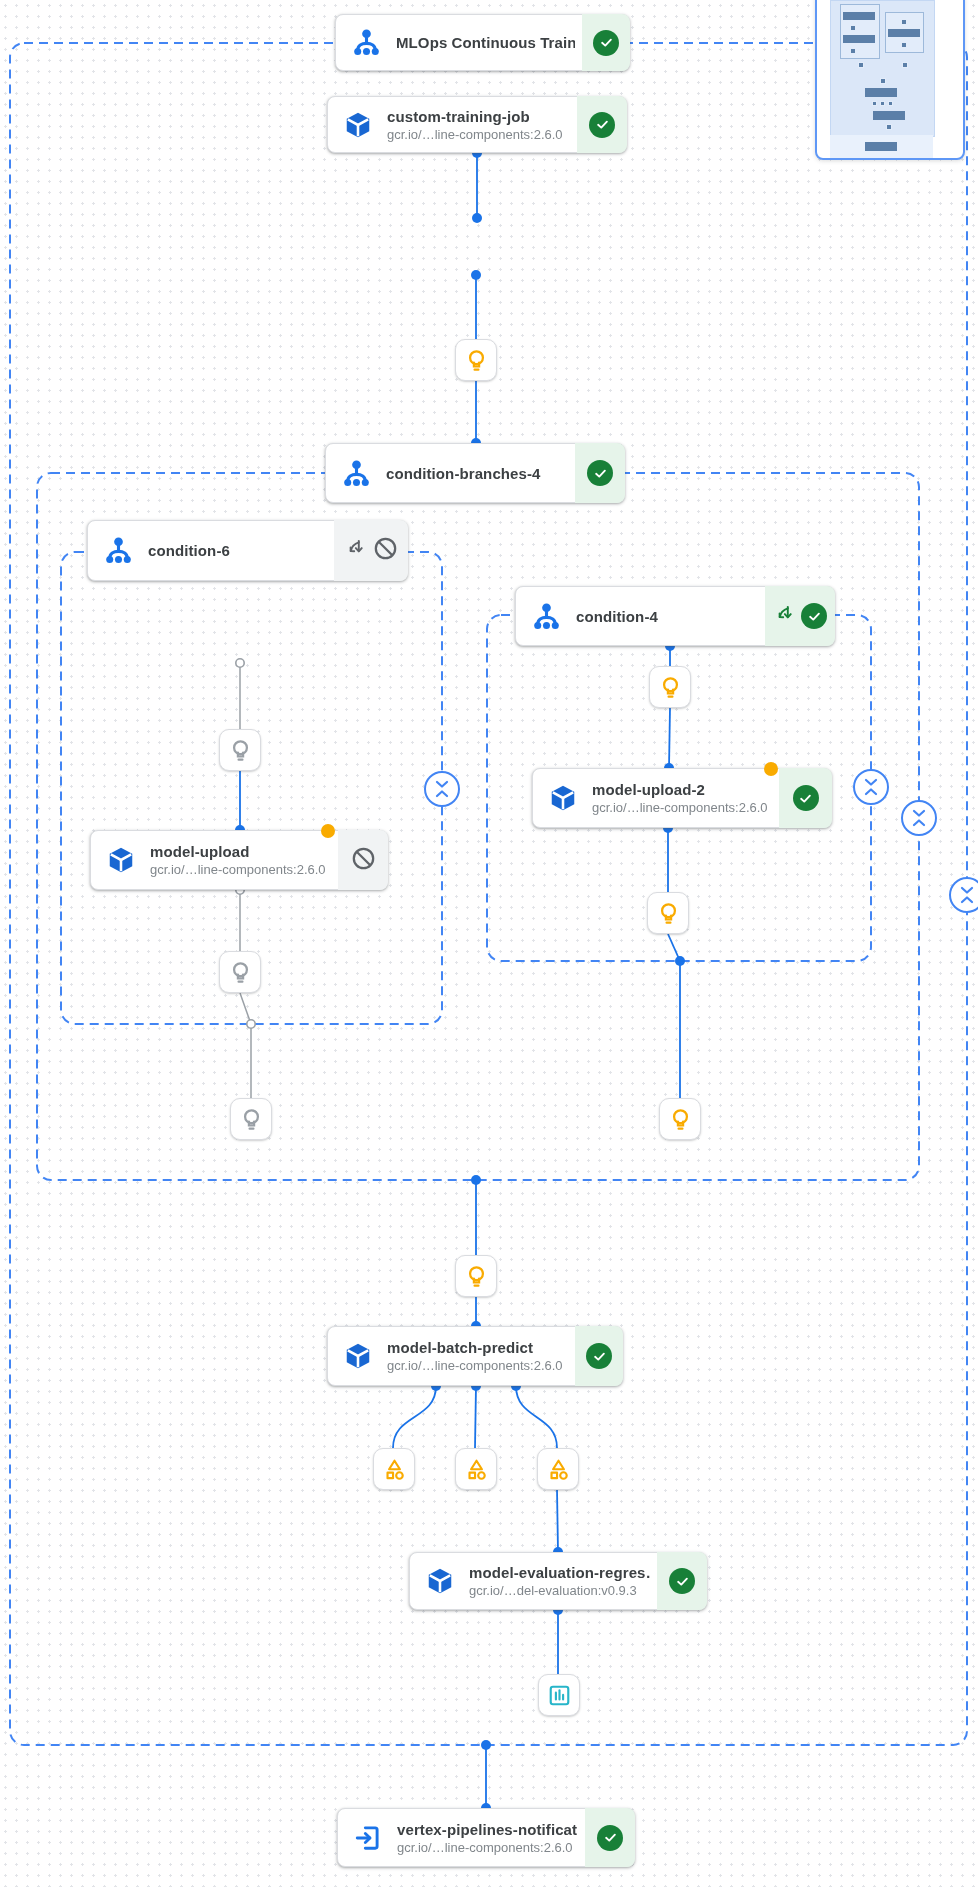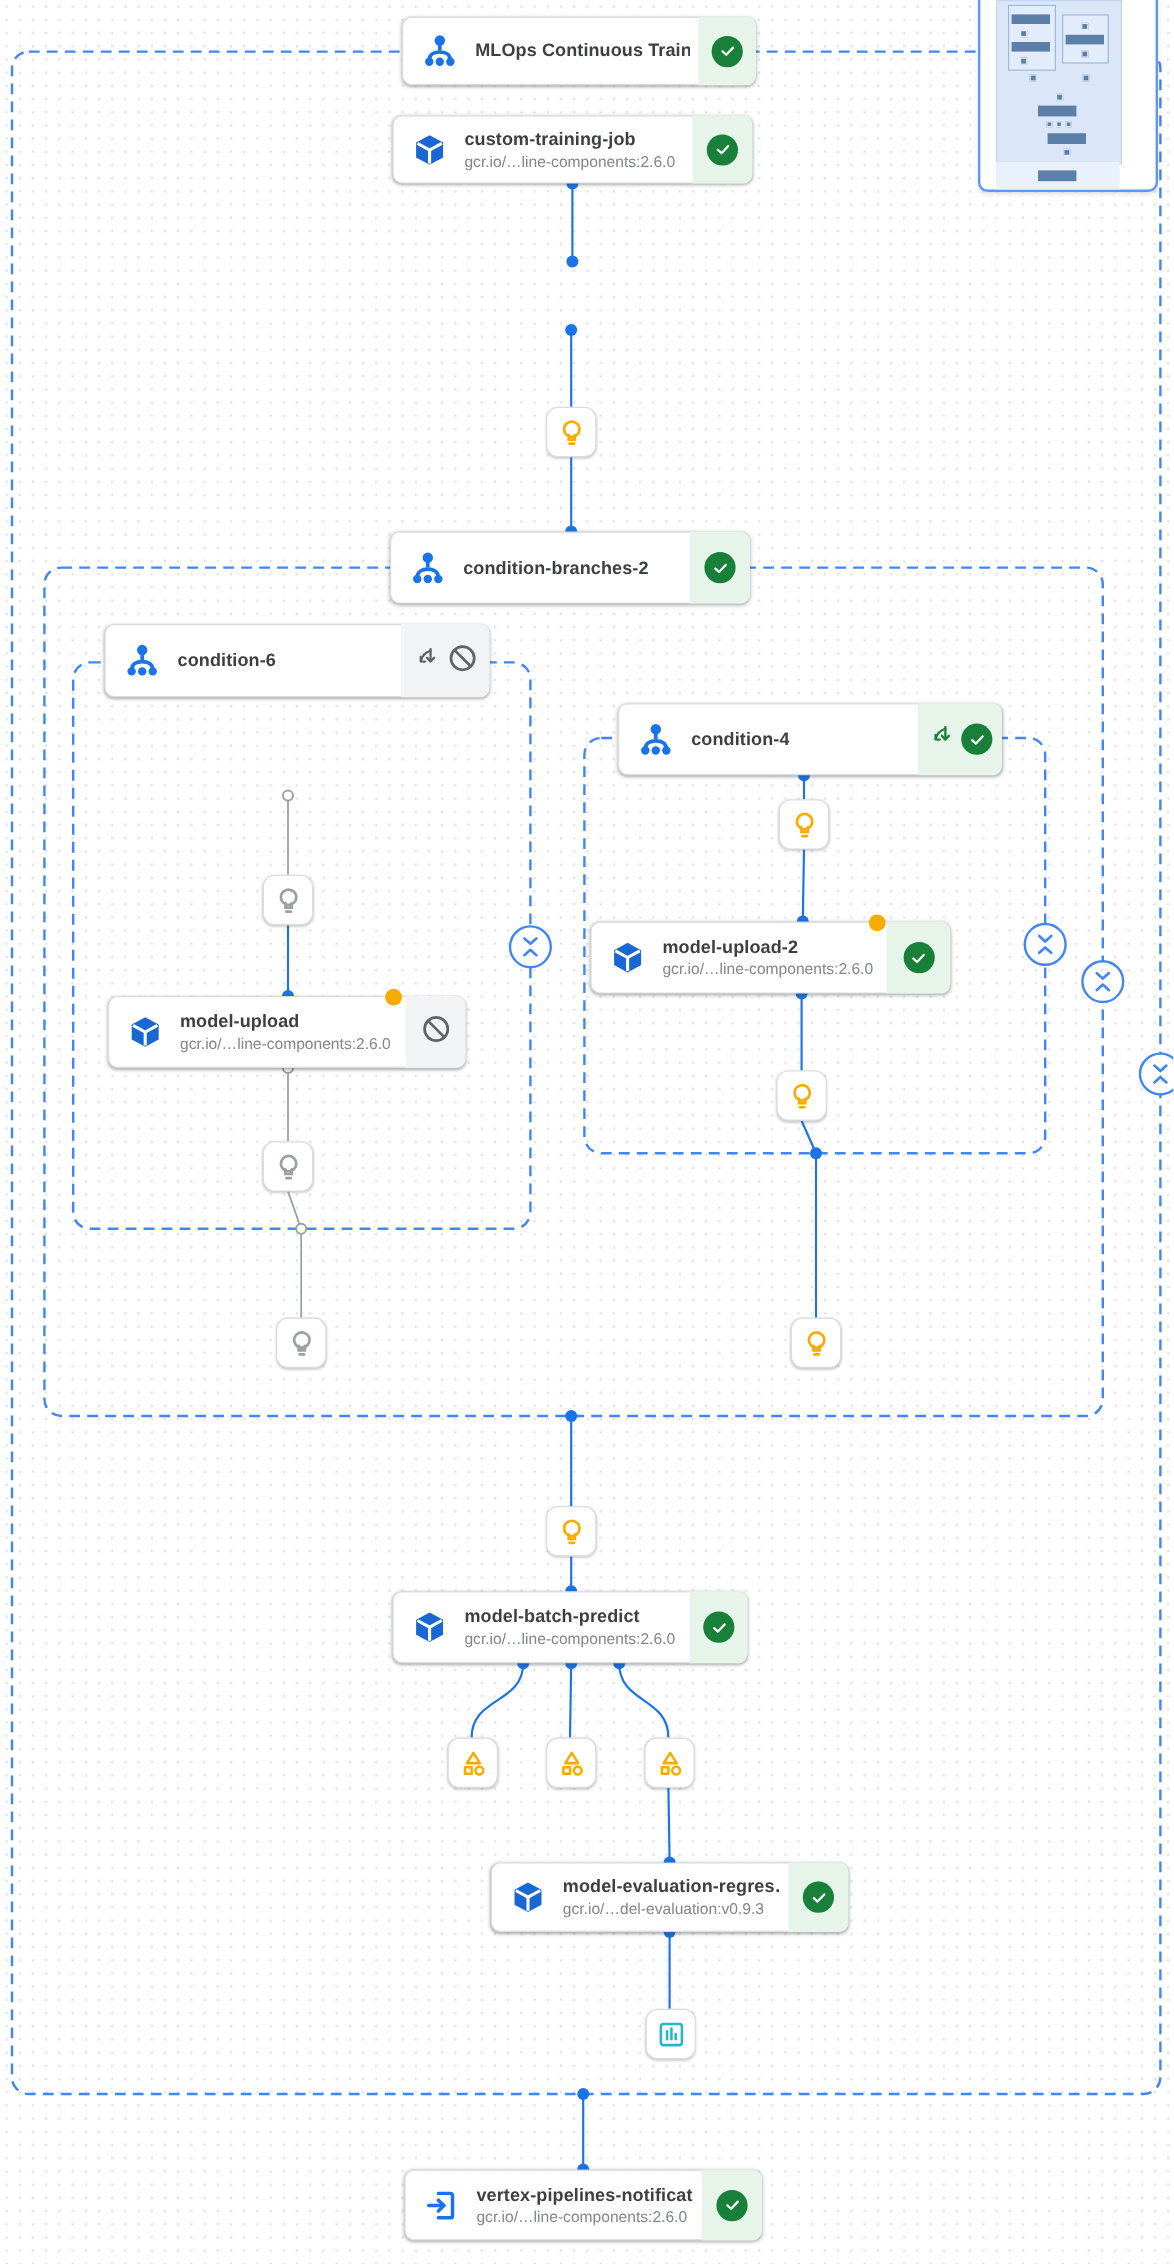--- a/index.html
+++ b/index.html
@@ -169,21 +169,21 @@
       <svg width="31" height="31" viewBox="0 0 30 30">
           <circle cx="15" cy="6.5" r="4.2" fill="#1a73e8"></circle>
           <path d="M15 8v6.5" stroke="#1a73e8" stroke-width="3"></path>
           <path d="M6.5 22.5c0-4.6 3.8-6.7 8.5-6.7s8.5 2.1 8.5 6.7" fill="none" stroke="#1a73e8" stroke-width="3"></path>
           <circle cx="6.5" cy="23.7" r="3.4" fill="#1a73e8"></circle>
           <circle cx="15" cy="23.7" r="3.4" fill="#1a73e8"></circle>
           <circle cx="23.5" cy="23.7" r="3.4" fill="#1a73e8"></circle>
         </svg>
     </span>
     <div class="texts" style="margin-right:56px">
-        <div class="title">condition-branches-2</div>
+        <div class="title">condition-branches-4</div>
       </div>
     <div class="status ok" style="width:50px">
       <span class="check">
           <svg width="15" height="15" viewBox="0 0 24 24" fill="none">
             <path d="M5 12.5l5 4.5 9-9.5" stroke="#fff" stroke-width="3" stroke-linecap="round" stroke-linejoin="round"></path>
           </svg>
         </span>
     </div>
   </div>
 
@@ -259,21 +259,21 @@
             <path d="M6.9 9.9l.1 3.8 3.7.2"></path>
           </svg></span>
       <span class="check">
           <svg width="15" height="15" viewBox="0 0 24 24" fill="none">
             <path d="M5 12.5l5 4.5 9-9.5" stroke="#fff" stroke-width="3" stroke-linecap="round" stroke-linejoin="round"></path>
           </svg>
         </span>
     </div>
   </div>
 
-  <div class="node" style="left:492px;top:768px;width:300px;height:60px">
+  <div class="node" style="left:532px;top:768px;width:300px;height:60px">
     <span class="odot" style="left:231px"></span>
     <span class="nicon">
       <svg width="30" height="30" viewBox="0 0 28 28">
           <path d="M14 2.5L24.5 8.2v11.6L14 25.5 3.5 19.8V8.2z" fill="#1967d2"></path>
           <path d="M4.5 8.8L14 14l9.5-5.2" stroke="#fff" stroke-width="2.4" fill="none"></path>
           <path d="M14 14v10.5" stroke="#fff" stroke-width="2.4"></path>
         </svg>
     </span>
     <div class="texts" style="margin-right:59px">
       <div class="title">model-upload-2</div>

